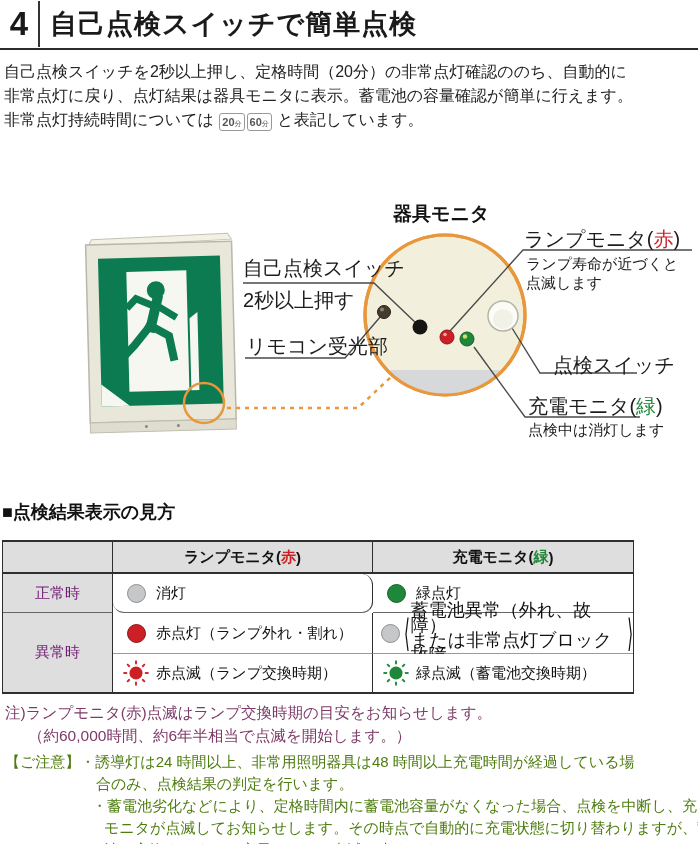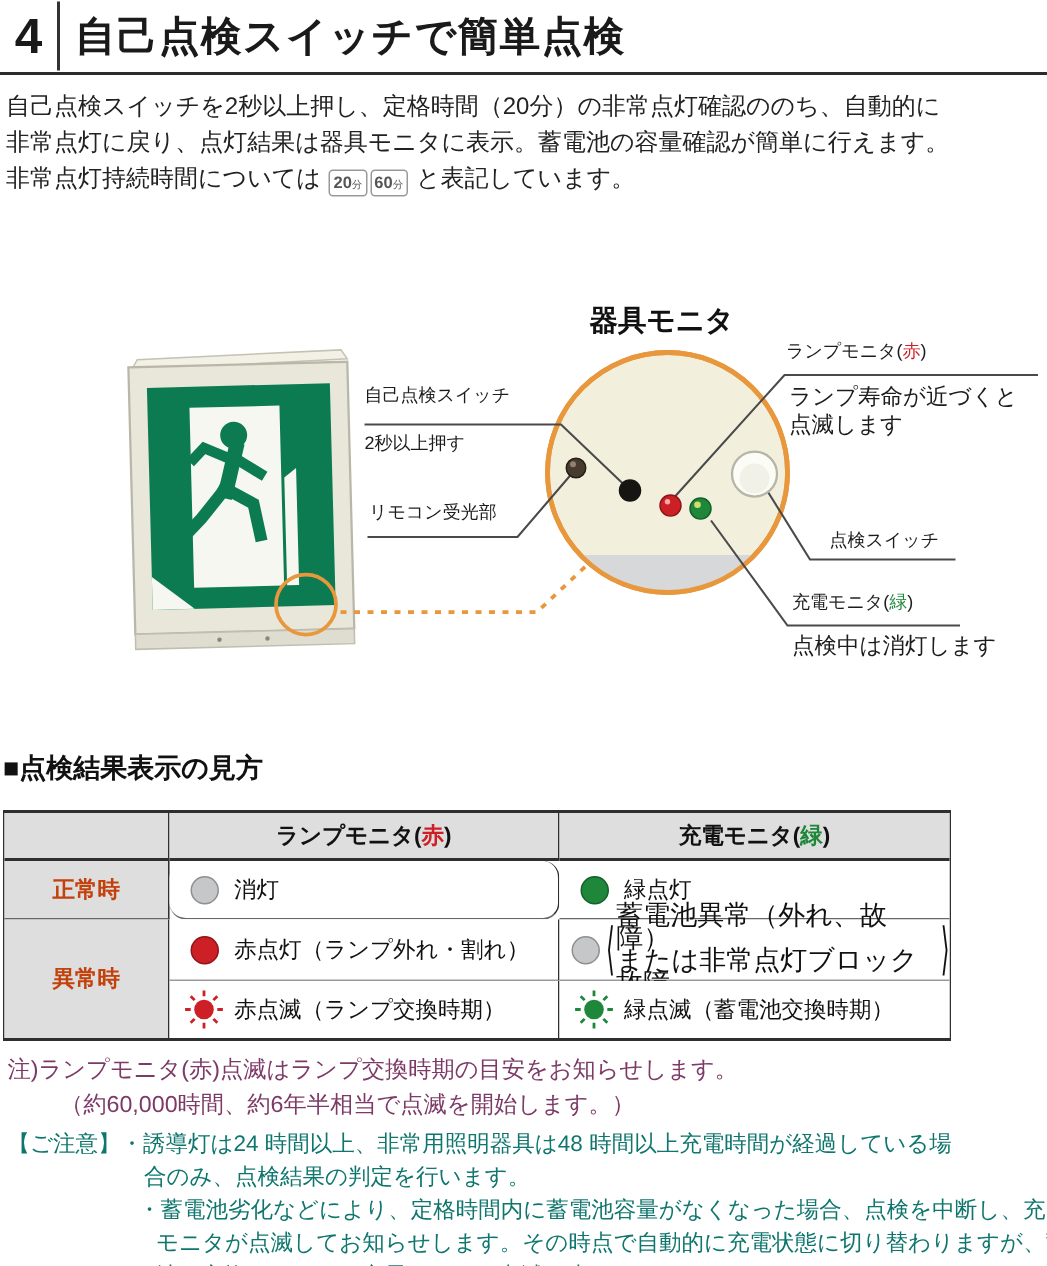--- a/index.html
+++ b/index.html
@@ -16,53 +16,53 @@
   .intro{position:absolute;left:4px;top:60px;width:692px;font-size:16px;line-height:24px;color:#222;}
   .intro .ln{white-space:nowrap;}
   .badge{display:inline-block;border:1px solid #999;border-radius:3px;background:#fff;
          padding:0 2px;margin:0 1px;line-height:13px;vertical-align:-1px;}
   .badge .n{font-size:11px;font-weight:bold;color:#555;}
   .badge .u{font-size:7px;color:#555;}
 
   
   .diagram{position:absolute;left:0;top:195px;width:570px;height:295px;}
   .diagram svg.overlay{position:absolute;left:0;top:0;}
-  .dlabel{position:absolute;font-size:12px;color:#1c1c1c;white-space:nowrap;}
+  .dlabel{position:absolute;font-size:20px;color:#1c1c1c;white-space:nowrap;}
   .dlabel.small{font-size:15px;}
   .monitor-title{position:absolute;left:393px;top:6px;font-size:19px;font-weight:bold;color:#111;}
   .red-ch{color:var(--red);}
   .green-ch{color:var(--green);}
 
   .sign{position:absolute;left:84px;top:38px;transform:rotate(-1.5deg);}
 
   
   .tbl-title{position:absolute;left:2px;top:500px;font-size:18px;font-weight:bold;color:#111;}
   .tbl{position:absolute;left:2px;top:540px;display:grid;
        grid-template-columns:110px 260px 260px;grid-template-rows:32px 39px 41px 38px;
        border-top:2px solid #2f2f2f;border-bottom:2.5px solid #2f2f2f;
        border-left:1px solid #2f2f2f;border-right:1px solid #2f2f2f;font-size:15px;}
   .tbl .cell{display:flex;align-items:center;}
-  .tbl .gray{background:#dedede;justify-content:center;font-weight:bold;color:#c2410c;}
+  .tbl .gray{background:#dedede;justify-content:center;font-weight:normal;color:#701a75;}
   .tbl .hcell{background:#dedede;justify-content:center;font-weight:bold;color:#111;border-bottom:2px solid #2f2f2f;}
   .tbl .vline{border-right:1px solid #2f2f2f;}
   .tbl .rowline{border-bottom:1px solid #666;}
   .tbl .subline{border-bottom:1px solid #9a9a9a;}
   .tbl .content{background:#fff;padding-left:14px;gap:10px;color:#111;}
   .led{width:17px;height:17px;border-radius:50%;flex:0 0 auto;}
   .led.gray{background:#c6c7c9;border:1px solid #8e8f91;}
   .led.green{background:var(--green);border:1px solid #14602a;}
   .led.red{background:var(--red);border:1px solid #8e1418;}
   .blinkwrap{width:28px;height:28px;flex:0 0 auto;margin-left:-5px;margin-right:-4px;}
   .bracketbox{display:flex;align-items:center;gap:1px;}
   .bigbracket{font-size:15px;transform:scaleY(2.5);color:#111;font-family:"DejaVu Sans",sans-serif;}
   .bracketlines{font-size:18px;line-height:15px;color:#111;}
 
   
   .note-p{position:absolute;font-size:15.5px;color:var(--purple);white-space:nowrap;}
-  .note-c{position:absolute;font-size:15px;color:#0f766e;white-space:nowrap;}
+  .note-c{position:absolute;font-size:15px;color:#4d7c0f;white-space:nowrap;}
 </style>
 </head>
 <body>
 
 <div id="page">
 
   <div class="hdr">
     <div class="hdr-num">4</div>
     <div class="hdr-div"></div>
     <div class="hdr-title">自己点検スイッチで簡単点検</div>
@@ -221,20 +221,20 @@
             <line x1="21.7" y1="8.3" x2="24.5" y2="5.5"></line>
           <line x1="5.5" y1="24.5" x2="8.3" y2="21.7"></line>
             <line x1="21.7" y1="21.7" x2="24.5" y2="24.5"></line>
         </g>
       </svg>
       <span>緑点滅（蓄電池交換時期）</span>
     </div>
   </div>
 
   <div class="note-p" style="left:5px;top:703px;">注)ランプモニタ(赤)点滅はランプ交換時期の目安をお知らせします。</div>
-  <div class="note-p" style="left:28px;top:726px;margin-left:12px;">（約60,000時間、約6年半相当で点滅を開始します。）</div>
+  <div class="note-p" style="left:28px;top:726px;">（約60,000時間、約6年半相当で点滅を開始します。）</div>
 
   <div class="note-c" style="left:5px;top:753px;">【ご注意】・誘導灯は24 時間以上、非常用照明器具は48 時間以上充電時間が経過している場</div>
   <div class="note-c" style="left:96px;top:775px;">合のみ、点検結果の判定を行います。</div>
   <div class="note-c" style="left:92px;top:797px;">・蓄電池劣化などにより、定格時間内に蓄電池容量がなくなった場合、点検を中断し、充電</div>
   <div class="note-c" style="left:104px;top:819px;">モニタが点滅してお知らせします。その時点で自動的に充電状態に切り替わりますが、蓄電</div>
   <div class="note-c" style="left:104px;top:841px;">池を交換するまで、充電モニタの点滅は止まりません。</div>
 </div>
 
 </body></html>

